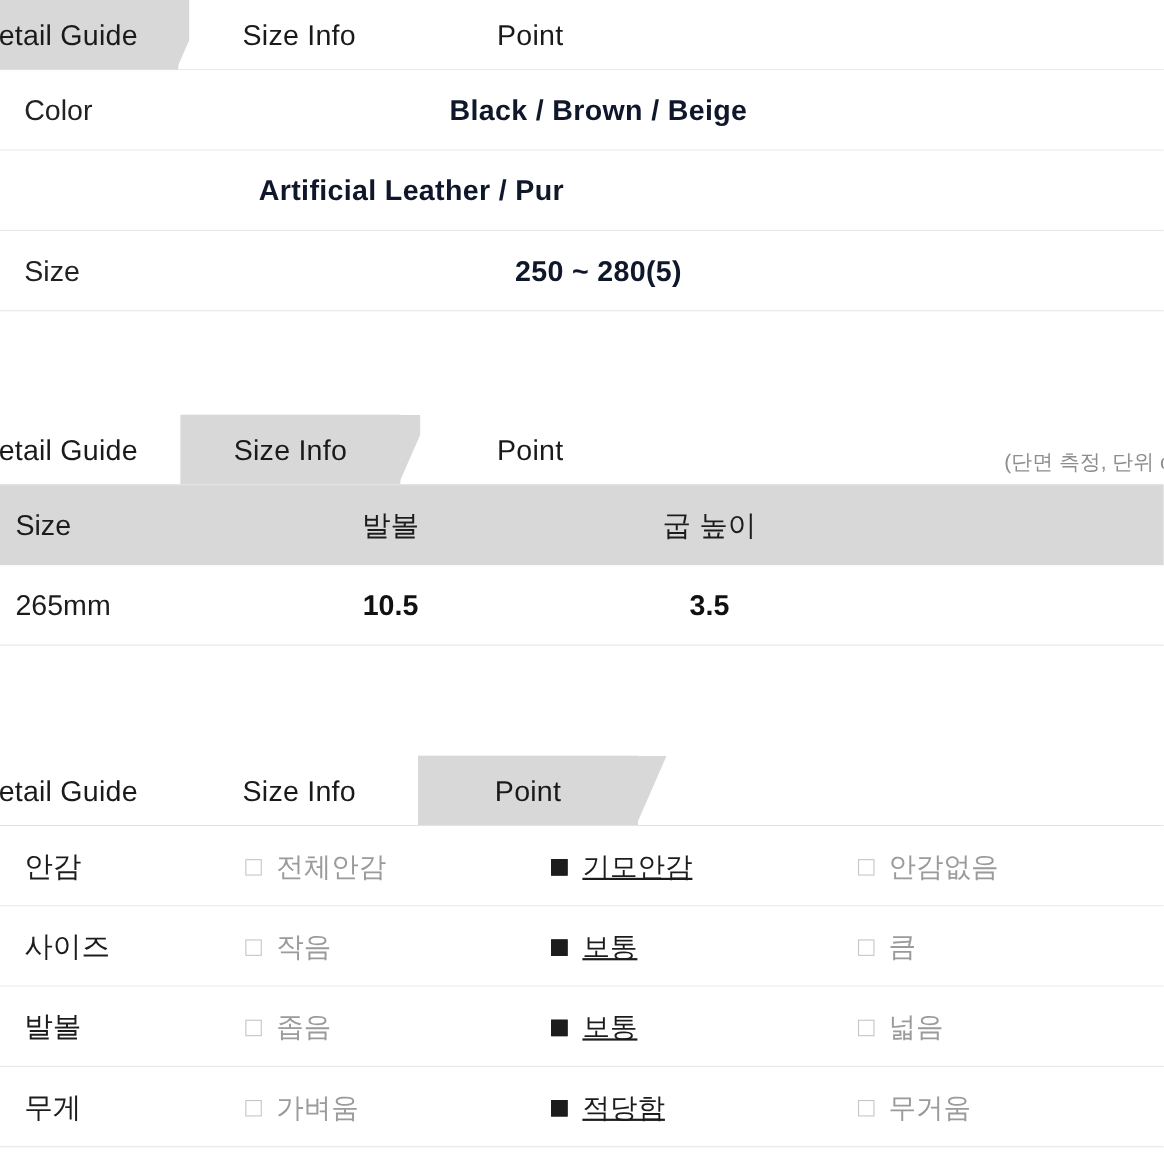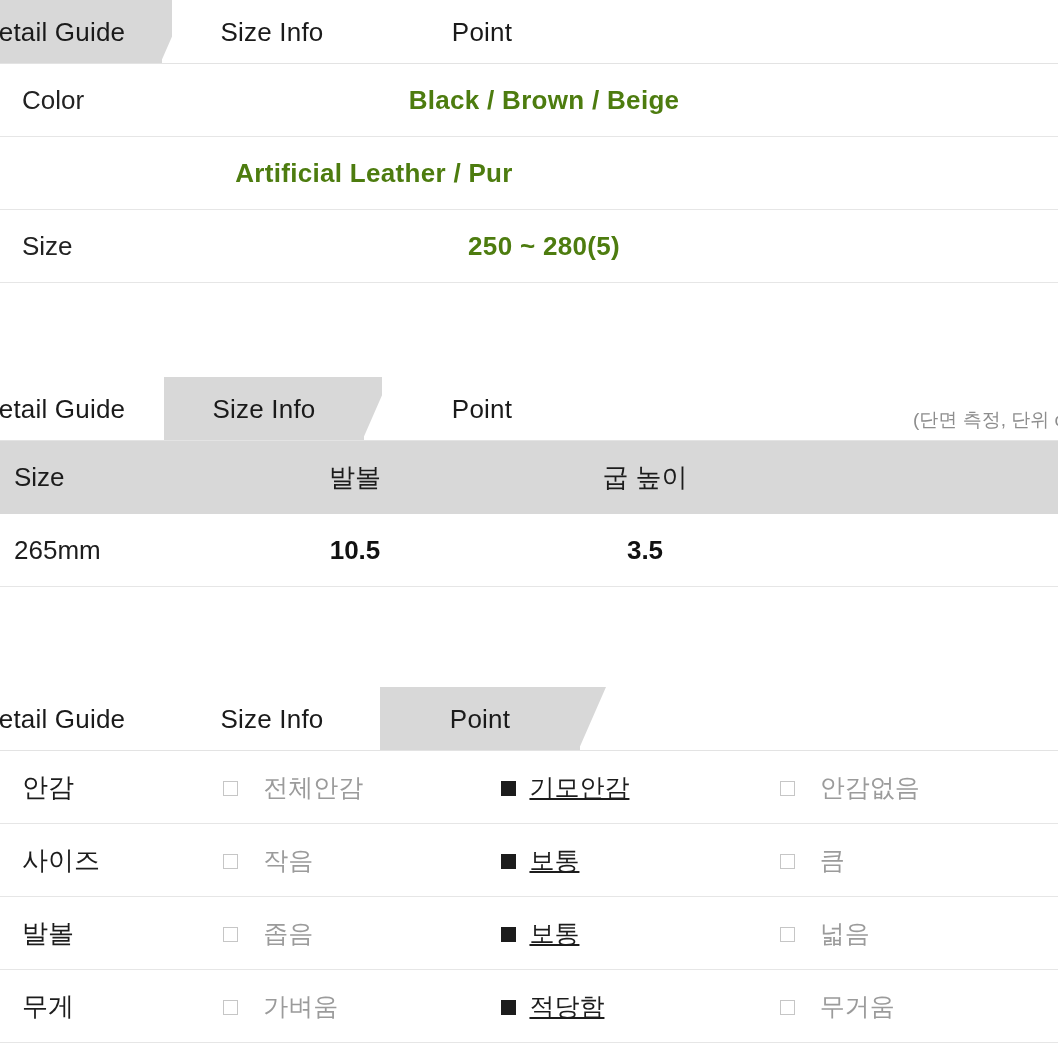--- a/index.html
+++ b/index.html
@@ -105,21 +105,21 @@
     font-size: 26px;
     color: #222;
   }
   .spec-value {
     flex: 1;
     text-align: center;
     padding-right: 310px;
     box-sizing: border-box;
     font-size: 26px;
     font-weight: bold;
-    color: #4d7c0f;
+    color: #0f172a;
     letter-spacing: 0.3px;
   }
 
   
   .size-head {
     height: 73px;
     background: #d8d8d8;
     border-bottom: none;
   }
   .size-row { height: 73px; }
@@ -188,21 +188,21 @@
     top: 1px;
   }
   .pt-opt.off .box {
     border: 1px solid #c6c6c6;
     background: #ffffff;
   }
   .pt-opt.on .box {
     background: #1c1c1c;
     border: 1px solid #1c1c1c;
   }
-  .pt-opt.off { color: #9b9b9b; gap: 12px; }
+  .pt-opt.off { color: #9b9b9b; }
   .pt-opt.on  { color: #1c1c1c; text-decoration: underline; }
 </style>
 </head>
 <body>
 
 <div class="page">
 
   <div class="section" id="sec1" style="top:0;">
 
     <div class="tabbar">

